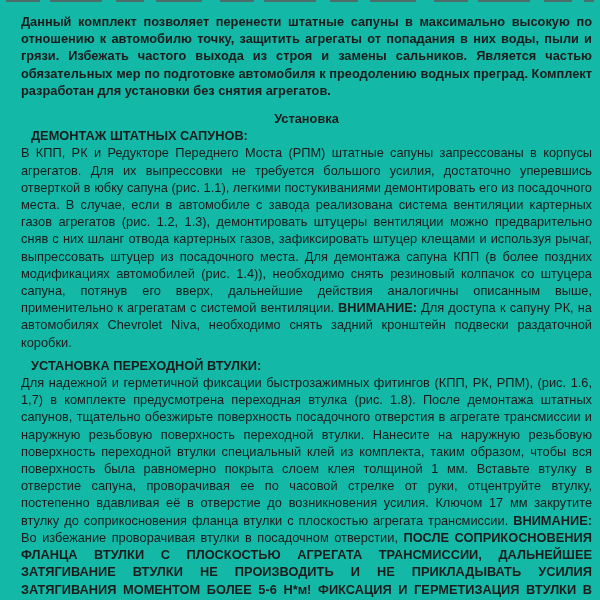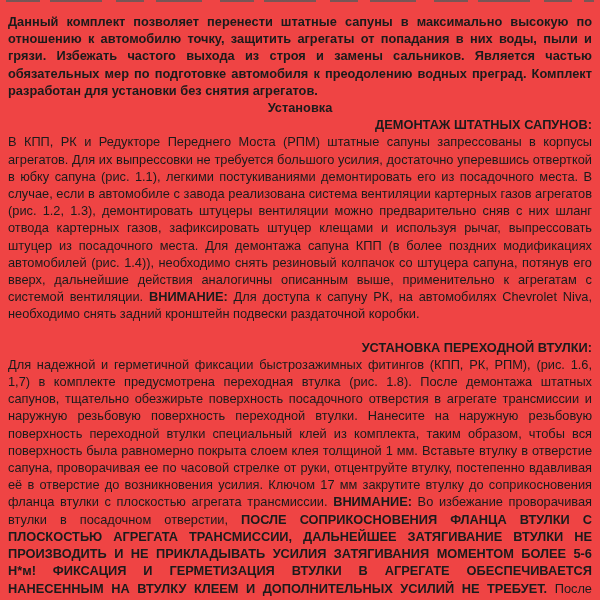--- a/index.html
+++ b/index.html
@@ -5,23 +5,23 @@
   html, body {
     margin: 0;
     padding: 0;
     background: #ffffff;
   }
   .page {
     position: relative;
     width: 600px;
     height: 600px;
     box-sizing: border-box;
-    padding: 13px 8px 0 8px;
+    padding: 13px 8px 0 21px;
     overflow: hidden;
-    background: #ef4444;
+    background: #14b8a6;
     font-family: "Liberation Sans", "DejaVu Sans", sans-serif;
     font-size: 12.8px;
     line-height: 17.2px;
     color: #1b1b1b;
     -webkit-font-smoothing: antialiased;
   }
   
   .top-remnant {
     position: absolute;
     top: 0; left: 6px; right: 6px;
@@ -40,27 +40,28 @@
     opacity: 0.8;
   }
   .doc p {
     margin: 0;
     text-align: justify;
   }
   .doc p.intro { font-weight: bold; }
   .doc p.center {
     text-align: center;
     font-weight: bold;
+    margin-top: 11px;
   }
   .doc p.heading {
     font-weight: bold;
     padding-left: 10px;
-    text-align: right;
+    text-align: left;
   }
-  .doc p.spaced { margin-top: 16px; }
+  .doc p.spaced { margin-top: 6px; }
   .doc b { font-weight: bold; }
 </style>
 </head>
 <body>
 
 <div class="page">
   <div class="top-remnant"></div>
   <div class="doc" id="doc">
       <p class="intro"><b>Данный комплект позволяет перенести штатные сапуны в максимально высокую по отношению к автомобилю точку, защитить агрегаты от попадания в них воды, пыли и грязи. Избежать частого выхода из строя и замены сальников. Является частью обязательных мер по подготовке автомобиля к преодолению водных преград. Комплект разработан для установки без снятия агрегатов.</b></p>
       <p class="center"><b>Установка</b></p>

